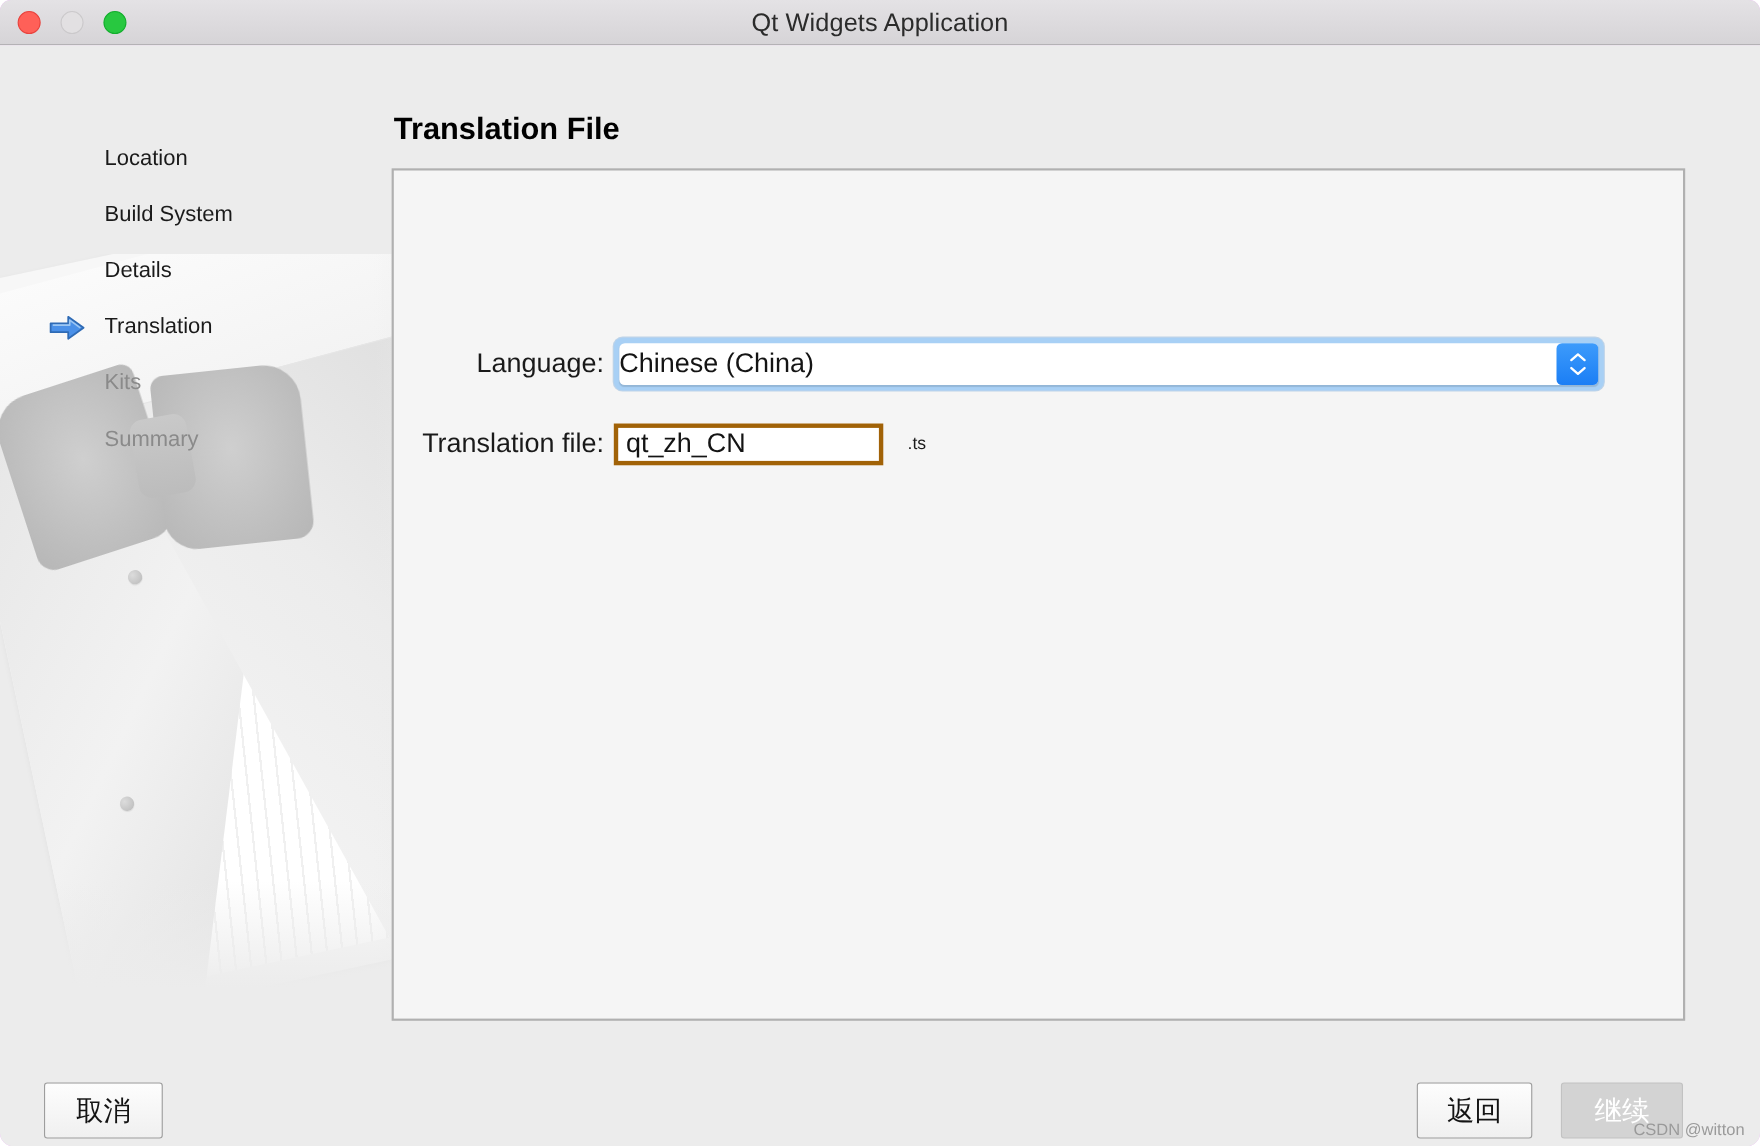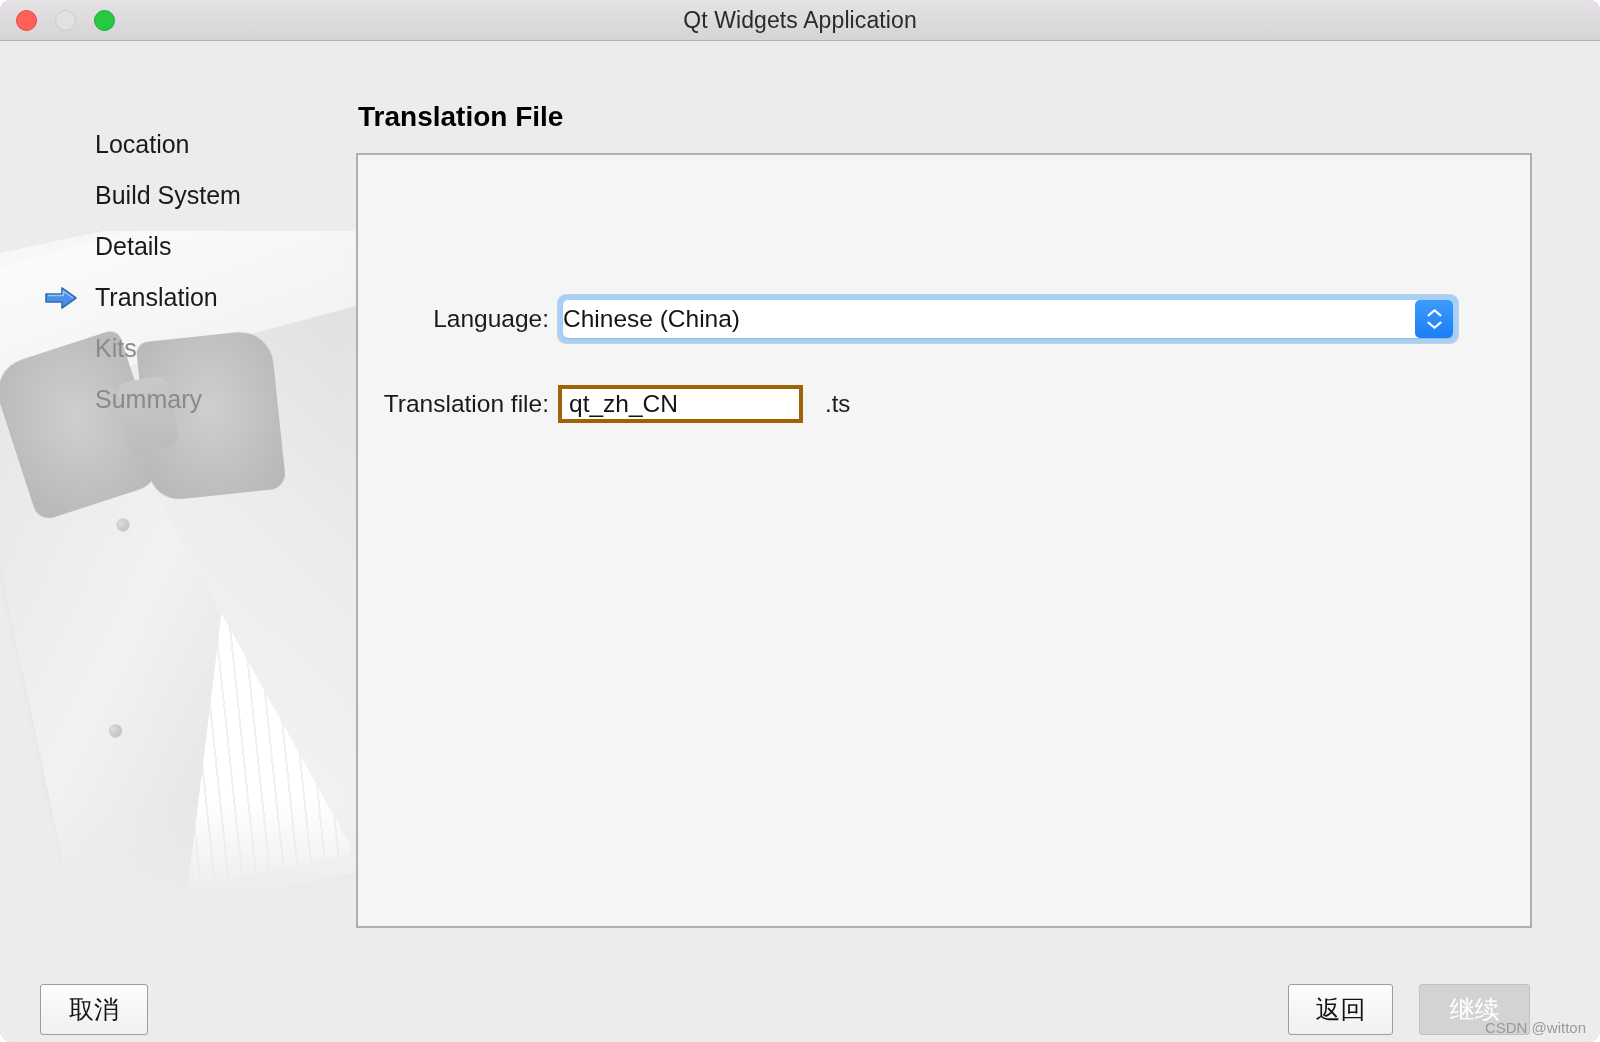--- a/index.html
+++ b/index.html
@@ -174,21 +174,21 @@
     top: 78px;
     width: 330px;
   }
   .nav-item {
     position: relative;
     height: 51px;
     display: flex;
     align-items: center;
     padding-left: 95px;
     box-sizing: border-box;
-    font-size: 25px;
+    font-size: 20px;
     color: #1a1a1a;
   }
   .nav-item.disabled { color: #8a8a8a; }
   .arrow-icon {
     position: absolute;
     left: 44px;
     top: 50%;
     transform: translateY(-50%);
     width: 34px;
     height: 26px;
@@ -224,21 +224,21 @@
     width: 1080px;
     font-size: 24.5px;
     line-height: 31px;
     color: #1a1a1a;
   }
 
   
   .row-lang {
     position: absolute;
     left: 0;
-    top: 140px;
+    top: 152px;
     width: 100%;
     display: flex;
     align-items: center;
   }
   .row-file {
     position: absolute;
     left: 0;
     top: 230px;
     width: 100%;
     display: flex;
@@ -308,21 +308,21 @@
     border: 4px solid #a16207;
     box-sizing: border-box;
     display: flex;
     align-items: center;
     padding-left: 7px;
     font-size: 24.5px;
     color: #141414;
   }
   .suffix {
     margin-left: 22px;
-    font-size: 24px;
+    font-size: 16px;
     color: #1a1a1a;
   }
 
   
   .btn {
     position: absolute;
     height: 51px;
     border: 1px solid #9d9d9d;
     border-radius: 3px;
     background: linear-gradient(to bottom, #fdfdfd 0%, #f0f0f0 100%);

